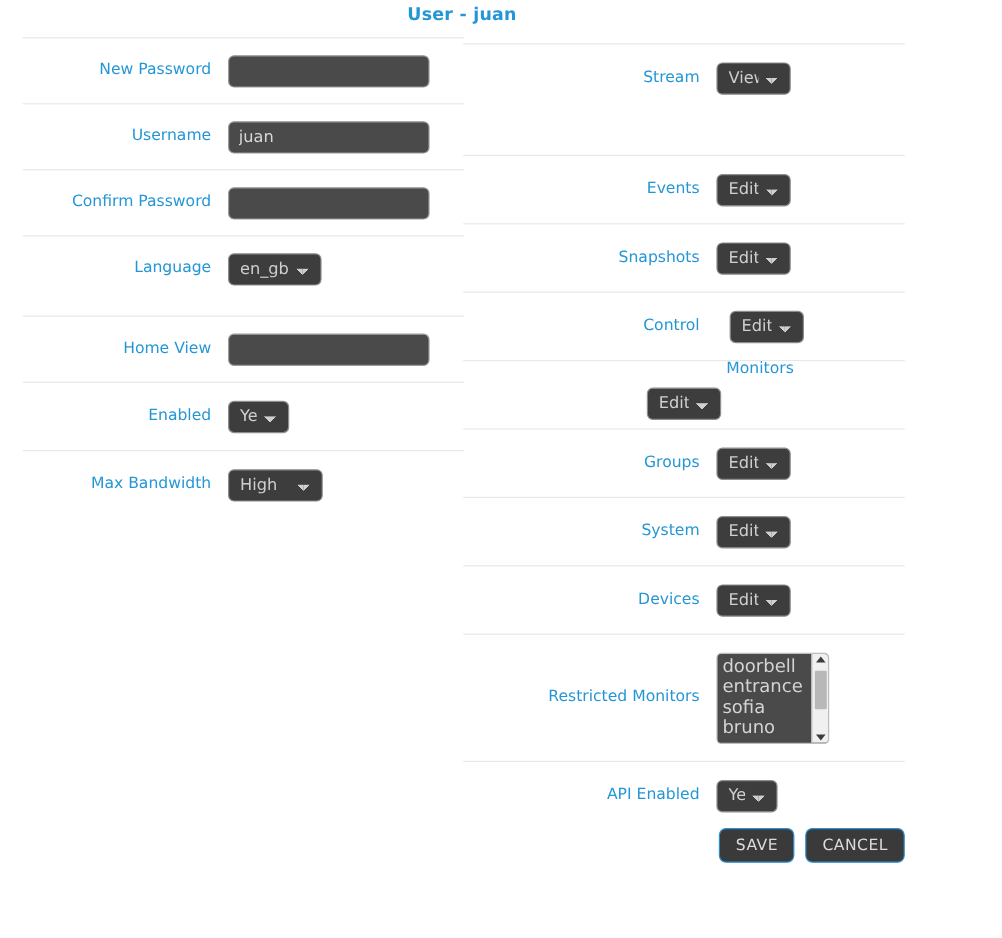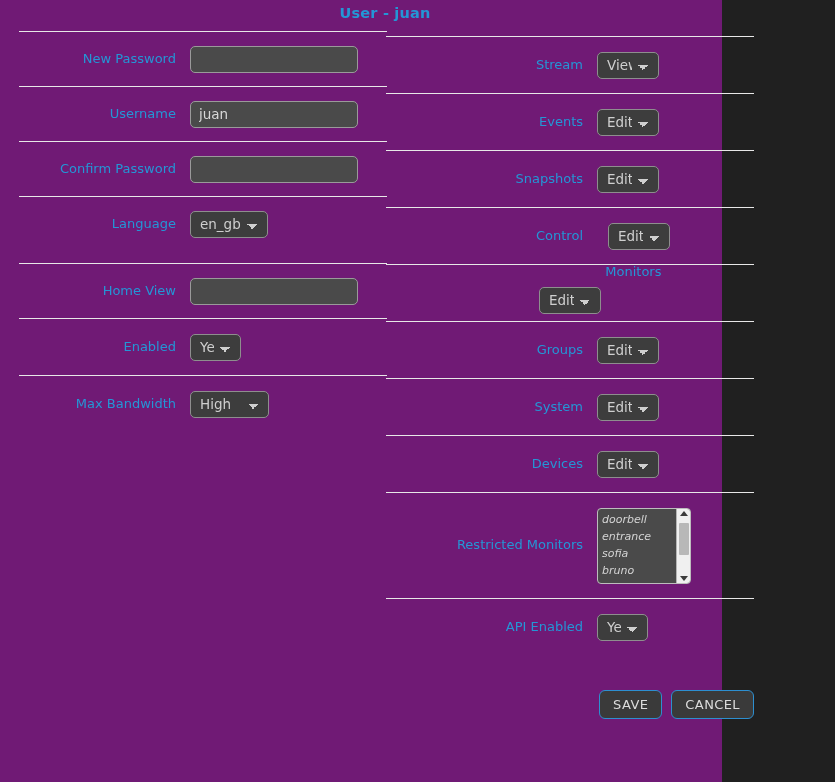--- a/index.html
+++ b/index.html
@@ -5,22 +5,22 @@
   * { box-sizing: border-box; }
   html, body {
     margin: 0; padding: 0;
     width: 835px; height: 782px;
     background: #202020;
     font-family: "DejaVu Sans", "Liberation Sans", sans-serif;
     overflow: hidden;
   }
   #page {
     position: relative;
-    width: 722px; height: 782px;
-    background: #701a75;
+    width: 835px; height: 782px;
+    background: #ffffff;
   }
 
   
   #title {
     position: absolute;
     left: 0; top: 5px;
     width: 770px;
     text-align: center;
     color: #2496d6;
     font-size: 14.5px;
@@ -110,24 +110,23 @@
     position: relative;
     display: flex;
   }
   .listbox .opts {
     flex: 1;
     padding: 2px 0 0 4px;
     overflow: hidden;
   }
   .listbox .opt {
     color: #d4d4d4;
-    font-size: 11px;
+    font-size: 15px;
     line-height: 17px;
     white-space: nowrap;
-    font-style: italic;
   }
   .sbar {
     width: 14px;
     background: #f0f0f0;
     border-left: 1px solid #b5b5b5;
     display: flex;
     flex-direction: column;
     align-items: center;
     justify-content: space-between;
     padding: 2px 0;
@@ -222,21 +221,21 @@
         </div>
       </div>
     </div>
   <div class="col" id="col-right" style="top: 36px;">
       <div class="row" style="height: 57px;">
         <div class="lbl">Stream</div>
         <div class="fld">
           <select class="sel w-perm"><option>None</option><option selected="">View</option></select>
         </div>
       </div>
-      <div class="row" style="height: 57px;">
+      <div class="row" style="height: 57px; margin-top: 36px;">
         <div class="lbl">Events</div>
         <div class="fld">
           <select class="sel w-perm"><option>None</option><option>View</option><option selected="">Edit</option></select>
         </div>
       </div>
       <div class="row" style="height: 57px;">
         <div class="lbl">Snapshots</div>
         <div class="fld">
           <select class="sel w-perm"><option>None</option><option>View</option><option selected="">Edit</option></select>
         </div>

